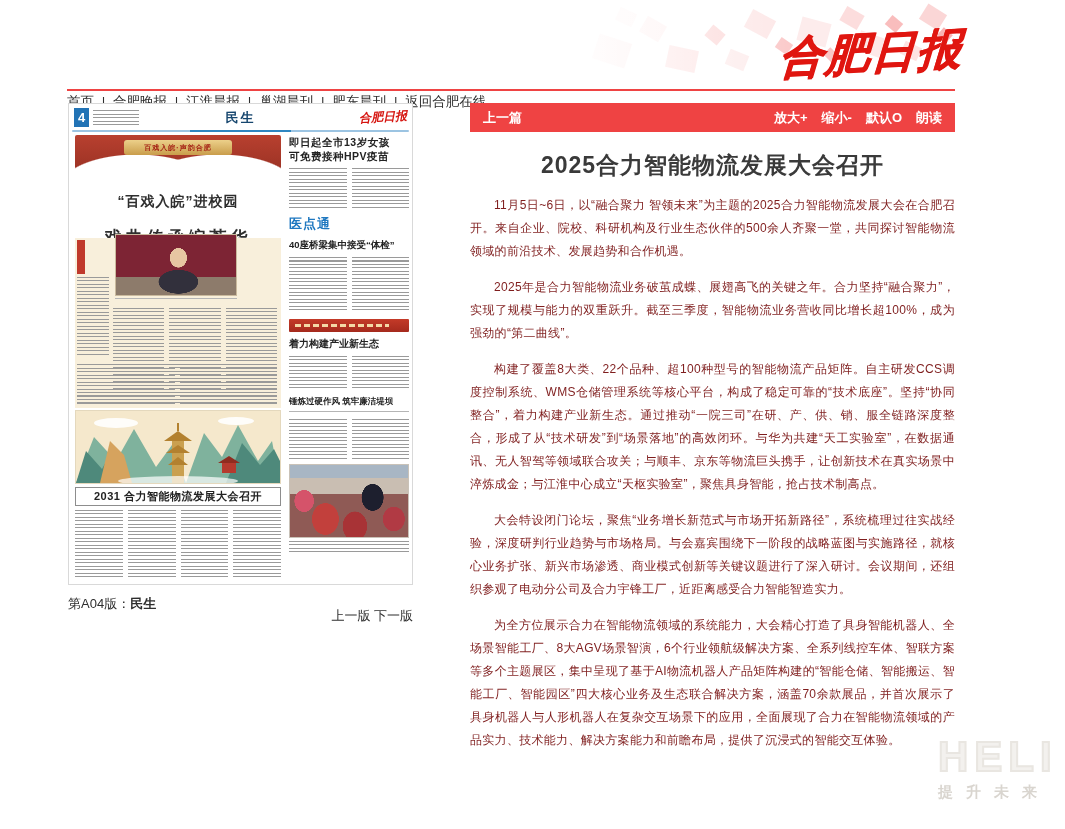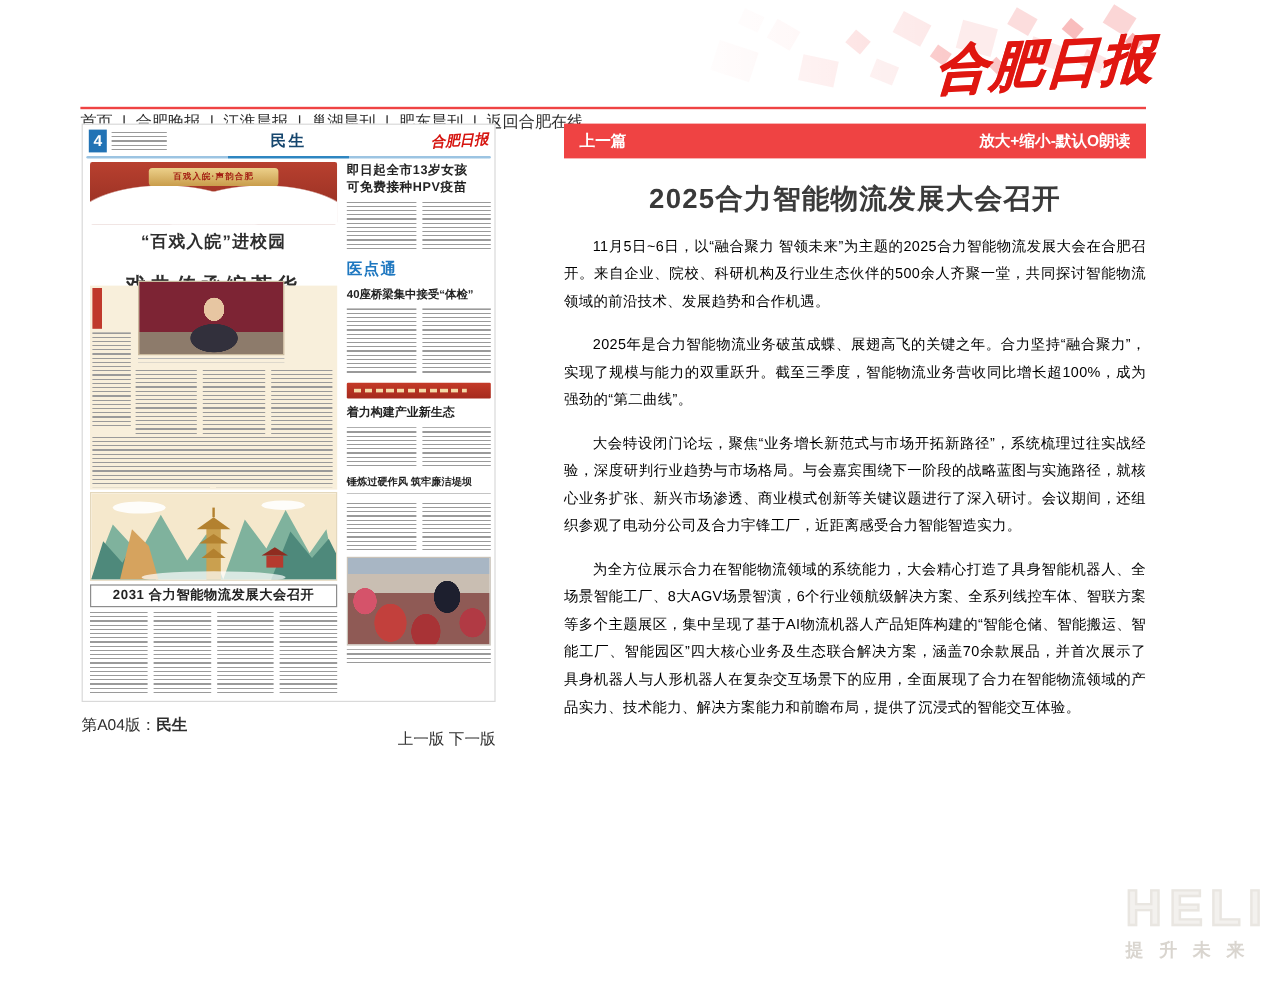--- a/index.html
+++ b/index.html
@@ -99,25 +99,25 @@
 
   
   .thumb-caption{position:absolute;top:595px;left:68px;width:345px;font-size:13px;color:#2e2e2e;}
   .thumb-caption .right{position:absolute;right:0;top:12px;margin-left:30px;}
   .thumb-caption .pagelink{cursor:pointer;}
 
   
   .article{position:absolute;top:103px;left:470px;width:485px;}
   .toolbar{height:29px;background:#ef4343;color:#fff;font-size:13px;font-weight:bold;
      display:flex;justify-content:space-between;align-items:center;padding:0 13px;box-sizing:border-box;text-align:center;}
-  .toolbar .grp{display:flex;}
+  .toolbar .grp{display:flex;gap:14px;}
   .toolbar span{cursor:pointer;}
   .a-title{margin:18px 0 0;text-align:center;font-size:23px;font-weight:bold;color:#3a3a3a;letter-spacing:1px;}
   .a-body{margin-top:8px;}
-  .a-body p{margin:13px 0 0;font-size:12px;line-height:23px;color:#000000;
+  .a-body p{margin:13px 0 0;font-size:12px;line-height:23px;color:#7f1d1d;
      text-align:justify;text-indent:2em;letter-spacing:0.3px;}
 
   
   .wm{position:absolute;top:733px;left:938px;width:200px;z-index:0;pointer-events:none;}
   .wm-brand{font-size:42px;font-weight:800;letter-spacing:6px;color:#f3f1ee;
      -webkit-text-stroke:2px #e9e6e1;white-space:nowrap;}
   .wm-slogan{font-size:15px;font-weight:bold;letter-spacing:13px;color:#d9d5cf;margin-top:2px;white-space:nowrap;}
   .article, .thumb, .thumb-caption{z-index:1;}
 </style>
 </head>
@@ -283,16 +283,17 @@
       <span>放大+</span>
       <span>缩小-</span>
       <span>默认O</span>
       <span>朗读</span>
     </span>
   </div>
   <h1 class="a-title">2025合力智能物流发展大会召开</h1>
   <div class="a-body">
     <p>11月5日~6日，以“融合聚力 智领未来”为主题的2025合力智能物流发展大会在合肥召开。来自企业、院校、科研机构及行业生态伙伴的500余人齐聚一堂，共同探讨智能物流领域的前沿技术、发展趋势和合作机遇。</p>
     <p>2025年是合力智能物流业务破茧成蝶、展翅高飞的关键之年。合力坚持“融合聚力”，实现了规模与能力的双重跃升。截至三季度，智能物流业务营收同比增长超100%，成为强劲的“第二曲线”。</p>
+    <p>构建了覆盖8大类、22个品种、超100种型号的智能物流产品矩阵。自主研发CCS调度控制系统、WMS仓储管理系统等核心平台，构成了稳定可靠的“技术底座”。坚持“协同整合”，着力构建产业新生态。通过推动“一院三司”在研、产、供、销、服全链路深度整合，形成了从“技术研发”到“场景落地”的高效闭环。与华为共建“天工实验室”，在数据通讯、无人智驾等领域联合攻关；与顺丰、京东等物流巨头携手，让创新技术在真实场景中淬炼成金；与江淮中心成立“天枢实验室”，聚焦具身智能，抢占技术制高点。</p>
     <p>大会特设闭门论坛，聚焦“业务增长新范式与市场开拓新路径”，系统梳理过往实战经验，深度研判行业趋势与市场格局。与会嘉宾围绕下一阶段的战略蓝图与实施路径，就核心业务扩张、新兴市场渗透、商业模式创新等关键议题进行了深入研讨。会议期间，还组织参观了电动分公司及合力宇锋工厂，近距离感受合力智能智造实力。</p>
     <p>为全方位展示合力在智能物流领域的系统能力，大会精心打造了具身智能机器人、全场景智能工厂、8大AGV场景智演，6个行业领航级解决方案、全系列线控车体、智联方案等多个主题展区，集中呈现了基于AI物流机器人产品矩阵构建的“智能仓储、智能搬运、智能工厂、智能园区”四大核心业务及生态联合解决方案，涵盖70余款展品，并首次展示了具身机器人与人形机器人在复杂交互场景下的应用，全面展现了合力在智能物流领域的产品实力、技术能力、解决方案能力和前瞻布局，提供了沉浸式的智能交互体验。</p>
   </div>
 </div>
 
 </body></html>

